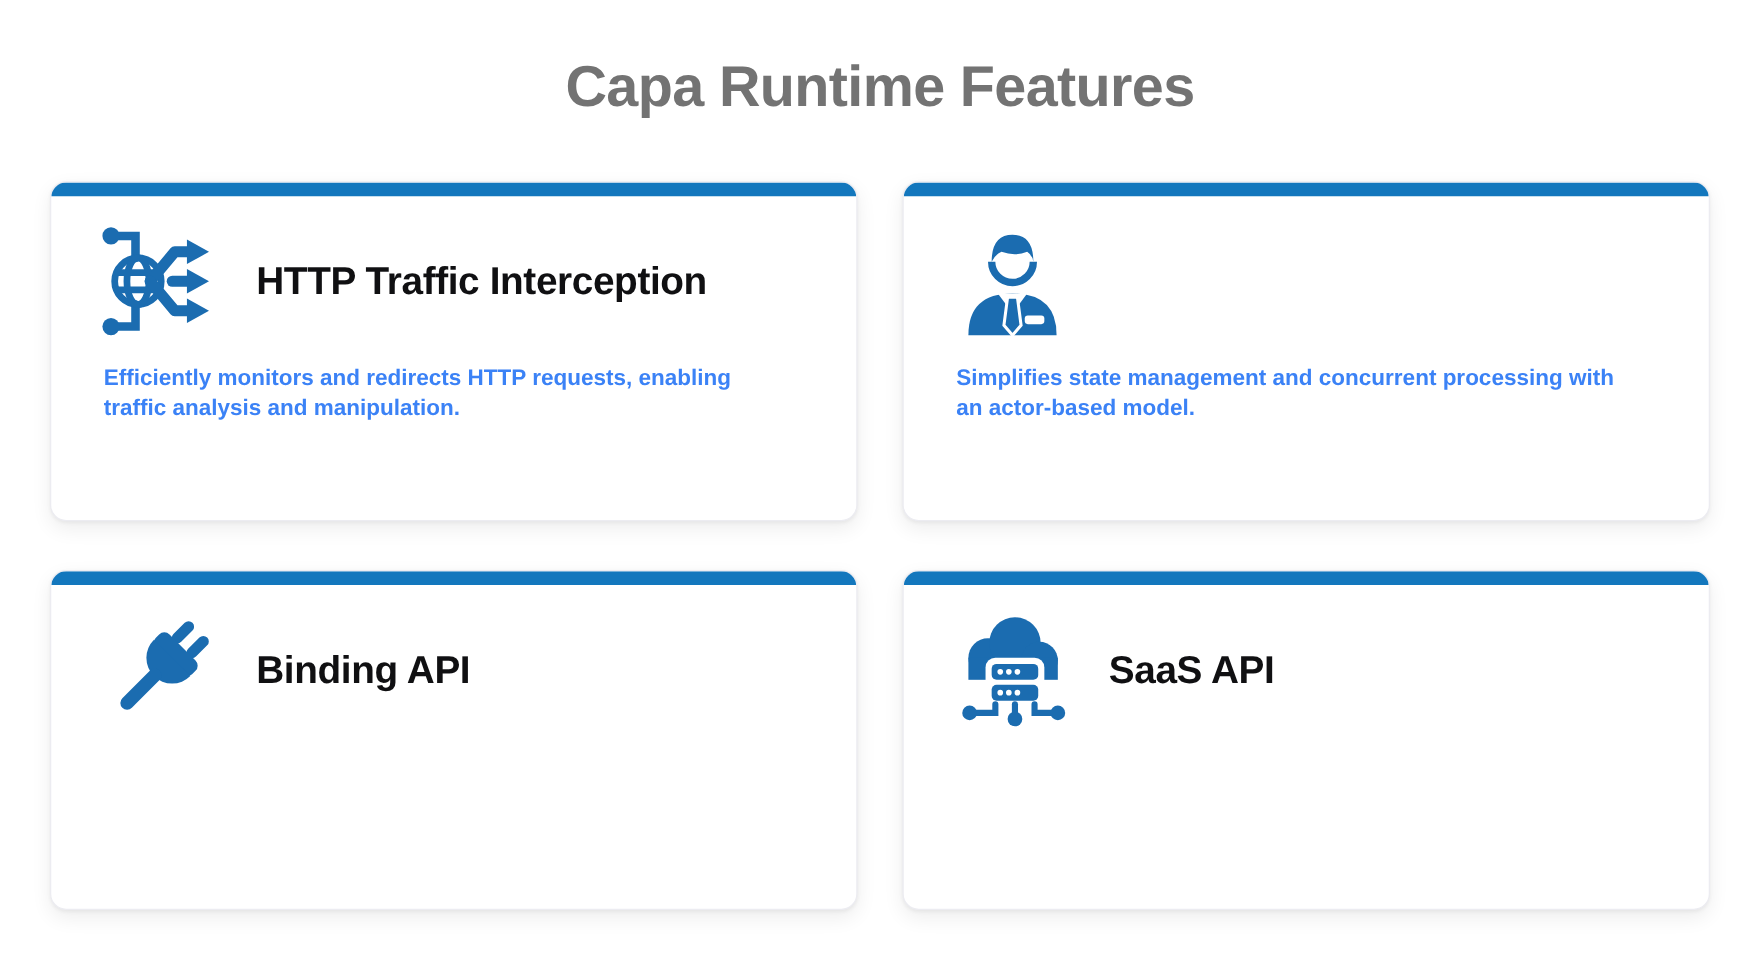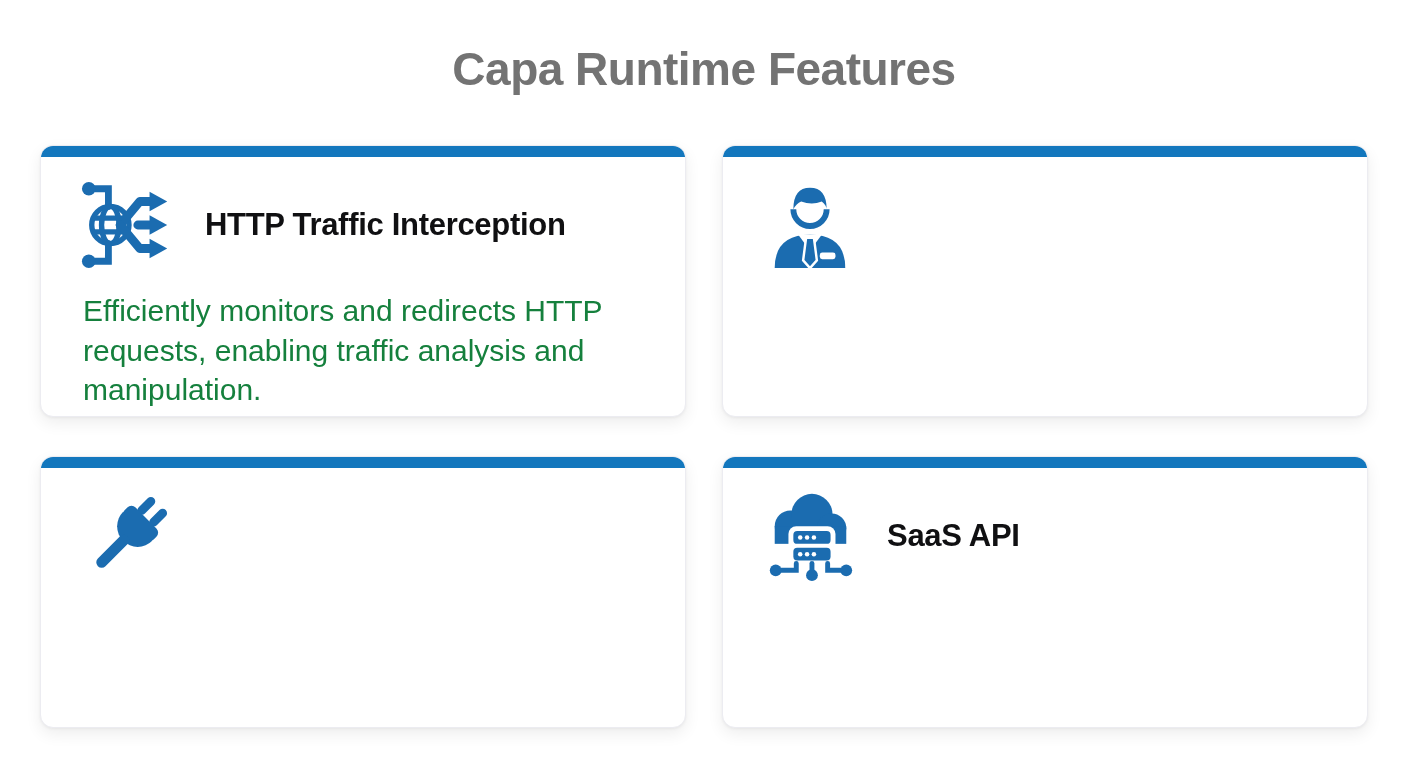--- a/index.html
+++ b/index.html
@@ -51,23 +51,24 @@
     flex: 0 0 auto;
   }
   .card-title {
     font-size: 31px;
     font-weight: 700;
     color: #101012;
     letter-spacing: -0.3px;
   }
   .card-desc {
     padding: 16px 64px 0 42px;
-    font-size: 30px;
+    font-size: 18px;
     line-height: 1.32;
-    color: #15803d;
+    color: #3b82f6;
+    font-weight: bold;
   }
   svg { display: block; width: 100%; height: 100%; }
 </style>
 </head>
 <body>
 
 <h1 class="page-title">Capa Runtime Features</h1>
 
 <div class="cards-grid">
 
@@ -112,36 +113,38 @@
         <svg viewBox="0 0 100 100" aria-hidden="true">
           <path d="M33 34 Q33 12 50 12 Q67 12 67 34 Q67 30 62 26 Q52 30 41 26 Q36 28 33 34 Z" fill="#1b6cb0"></path>
           <path d="M33 34 a17 17 0 0 0 34 0" fill="none" stroke="#1b6cb0" stroke-width="6"></path>
           <path d="M14 94 Q14 60 50 60 Q86 60 86 94 Z" fill="#1b6cb0"></path>
           <path d="M38 60 L50 76 L62 60 Z" fill="#ffffff"></path>
           <path d="M46 63 H54 L57 86 L50 94 L43 86 Z" fill="#1b6cb0" stroke="#ffffff" stroke-width="2.5"></path>
           <rect x="60" y="78" width="16" height="7" rx="2.5" fill="#ffffff"></rect>
         </svg>
       </div>
     </div>
+    <div class="card-desc">Simplifies state management and concurrent processing with an actor-based model.</div>
   </div>
 
   <div class="card">
     <div class="card-topbar"></div>
     <div class="card-header">
       <div class="card-icon">
         <svg viewBox="0 0 100 100" aria-hidden="true">
           <g transform="rotate(45 50 50)" fill="#1b6cb0">
             <rect x="37" y="4" width="9" height="22" rx="4.5"></rect>
             <rect x="54" y="4" width="9" height="22" rx="4.5"></rect>
             <rect x="29" y="24" width="42" height="16" rx="6"></rect>
             <path d="M29 36 a21 21 0 0 0 42 0 Z"></path>
             <path d="M50 56 V88" stroke="#1b6cb0" stroke-width="11" stroke-linecap="round" fill="none"></path>
           </g>
         </svg>
       </div>
+      <div class="card-title">Binding API</div>
     </div>
   </div>
 
   <div class="card">
     <div class="card-topbar"></div>
     <div class="card-header">
       <div class="card-icon">
         <svg viewBox="0 0 100 100" aria-hidden="true">
           <g fill="#1b6cb0">
             <circle cx="30" cy="40" r="16"></circle>

